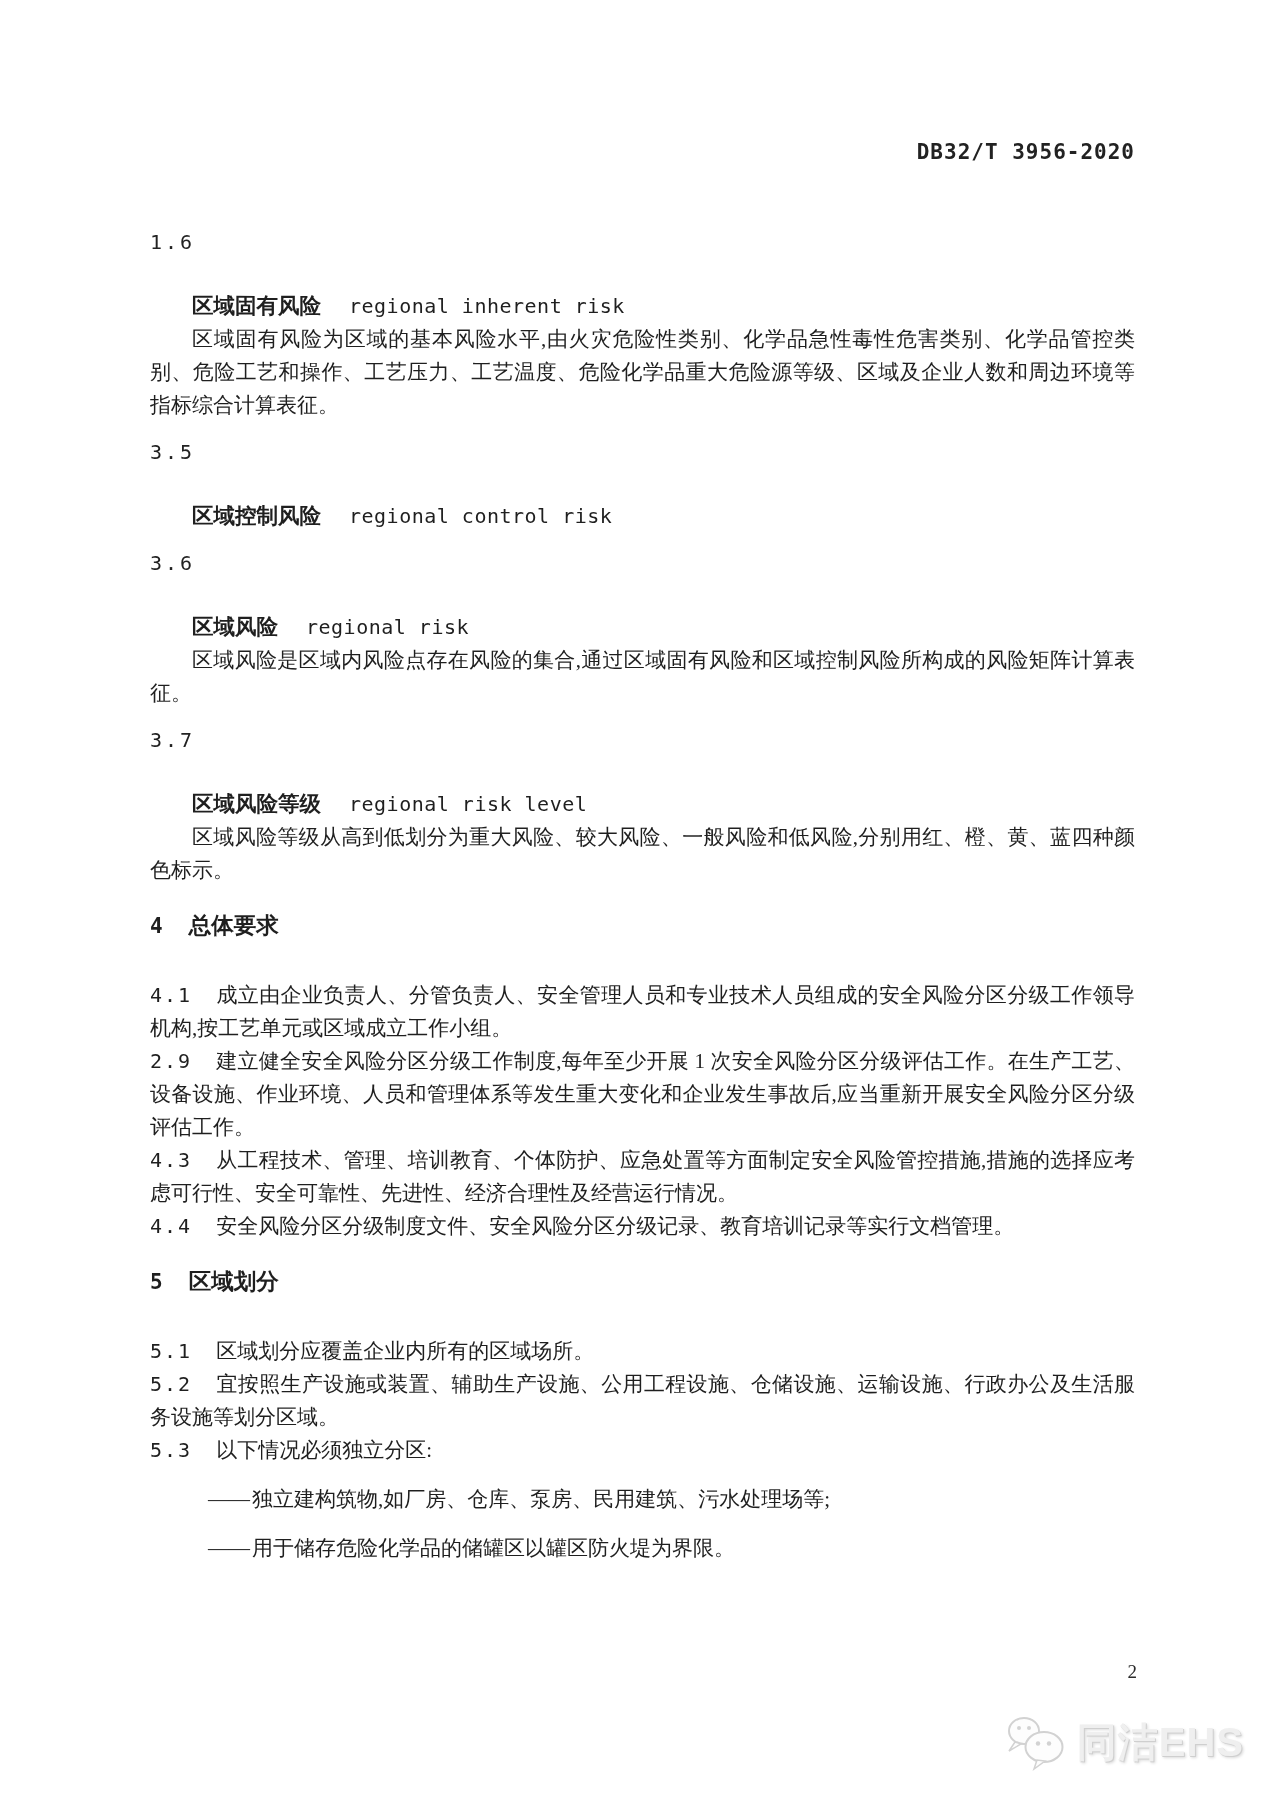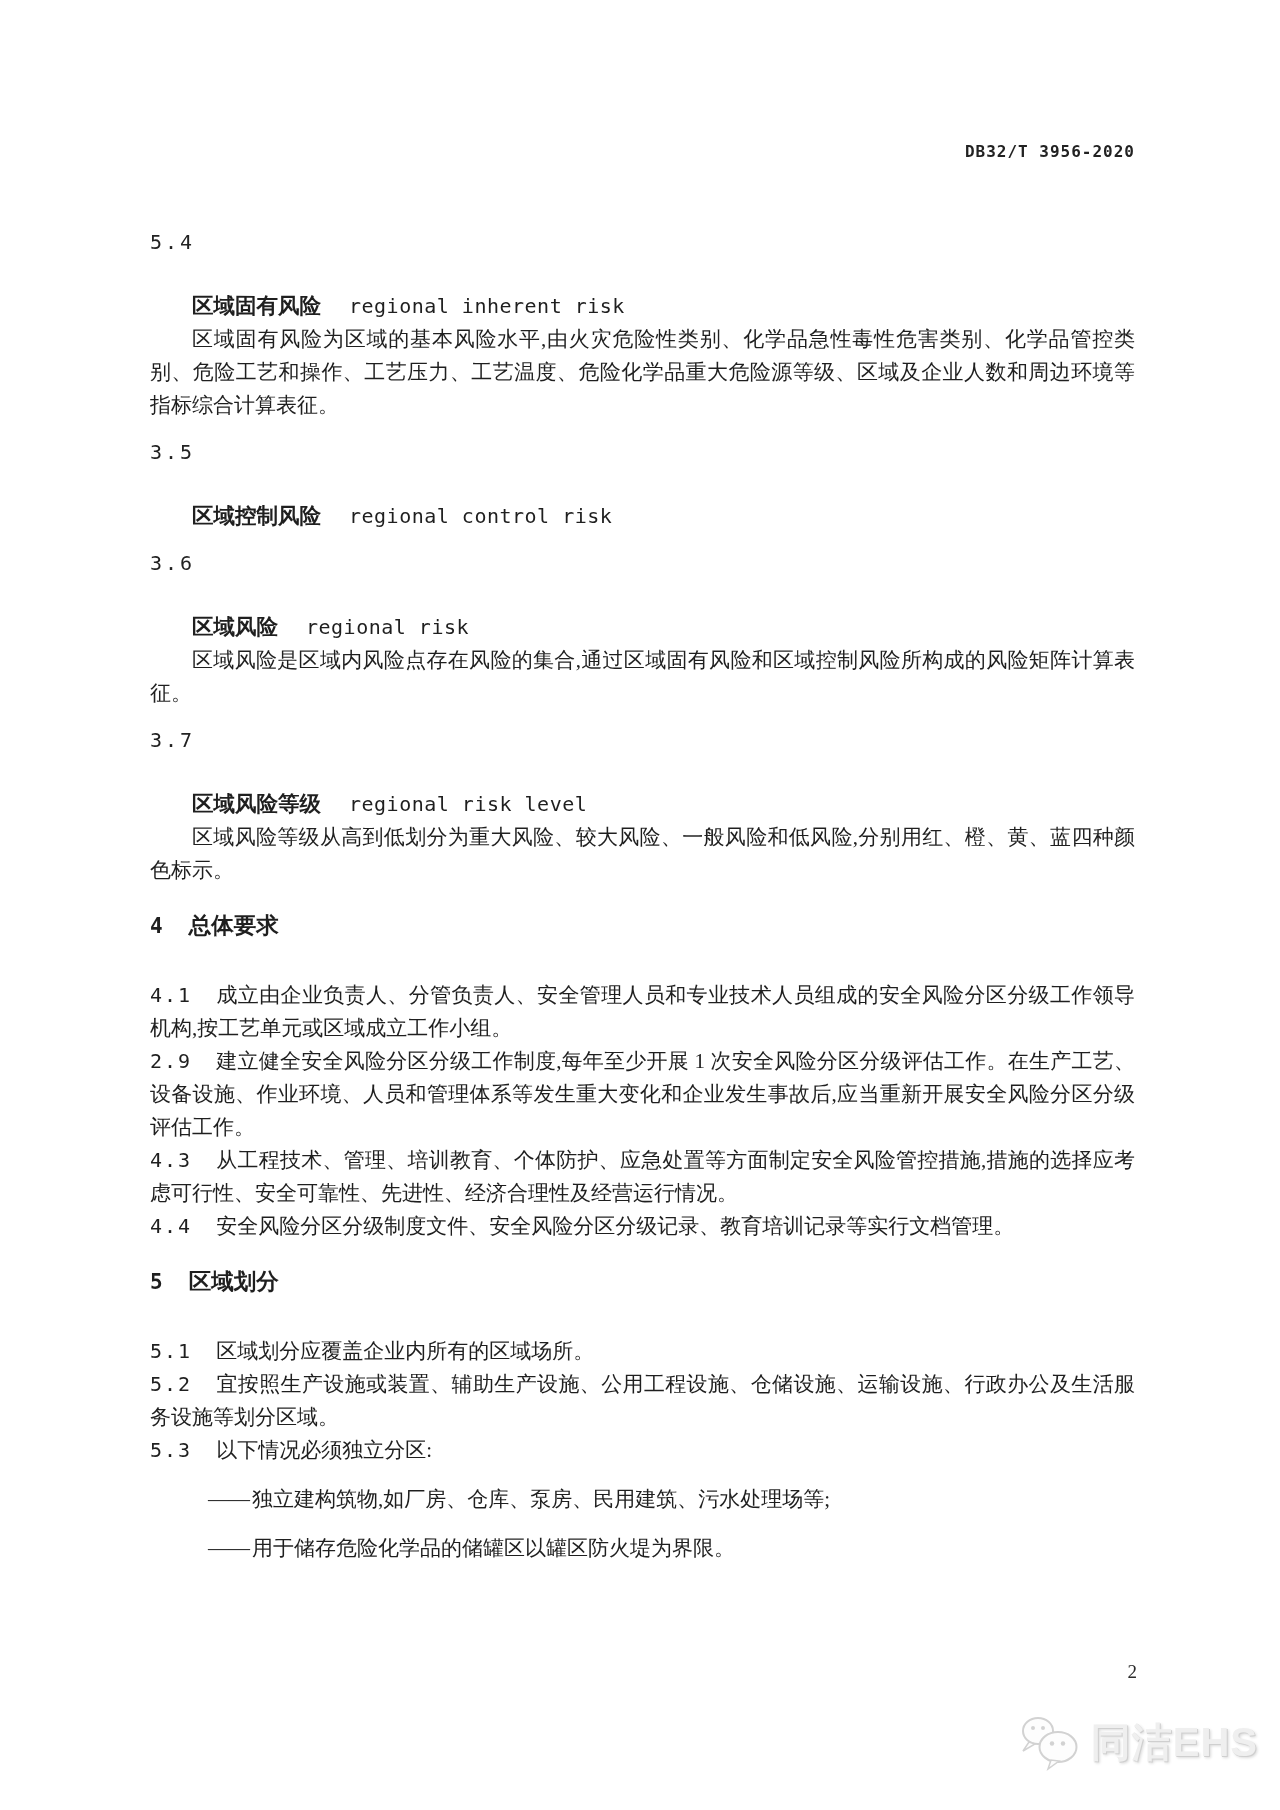--- a/index.html
+++ b/index.html
@@ -10,21 +10,21 @@
     background:#ffffff;
     color:#1f1f1f;
     font-family:"Liberation Serif","DejaVu Serif",serif;
     overflow:hidden;
   }
   .content { padding:138px 145px 0 150px; }
 
   .doc-header {
     text-align:right;
     font-family:"DejaVu Sans Mono","Liberation Mono",monospace;
-    font-size:16px; line-height:28px; letter-spacing:1px;
+    font-size:21px; line-height:28px; letter-spacing:1px;
     font-weight:bold; color:#222;
   }
 
   .definition { margin-top:18px; }
   .definition.first { margin-top:64px; }
 
   .clause-num {
     font-family:"DejaVu Sans Mono","Liberation Mono",monospace;
     font-size:20px; line-height:24px; letter-spacing:3px;
     margin-bottom:36px; color:#222;
@@ -61,41 +61,41 @@
   }
   .dash { display:inline-block; width:44px; text-indent:0; }
 
   .page-num {
     position:absolute; top:1660px; right:143px;
     font-size:19px; line-height:24px;
     font-family:"Liberation Serif","DejaVu Serif",serif; color:#2a2a2a;
   }
 
   .watermark {
-    position:absolute; top:1712px; right:22px;
+    position:absolute; top:1712px; right:36px;
     display:flex; align-items:center; gap:8px;
   }
   .wm-icon { display:block; }
   .wm-text {
     font-family:"Liberation Sans","DejaVu Sans",sans-serif;
     font-size:40px; font-weight:bold; letter-spacing:1px;
     color:#efefef;
     text-shadow:1px 1px 0 #cfcfcf, 2px 2px 3px #dadada;
   }
 </style>
 </head>
 <body>
 
 <div class="page">
   <div class="content">
 
     <div class="doc-header">DB32/T 3956-2020</div>
 
     <section class="definition first">
-      <div class="clause-num">5.4</div>
+      <div class="clause-num">1.6</div>
       <div class="def-block">
         <div class="term-line">
           <span class="term-zh">区域固有风险</span><span class="term-en">regional inherent risk</span>
         </div>
         <p class="def-para">区域固有风险为区域的基本风险水平,由火灾危险性类别、化学品急性毒性危害类别、化学品管控类别、危险工艺和操作、工艺压力、工艺温度、危险化学品重大危险源等级、区域及企业人数和周边环境等指标综合计算表征。</p>
       </div>
     </section>
 
     <section class="definition">
       <div class="clause-num">3.5</div>

